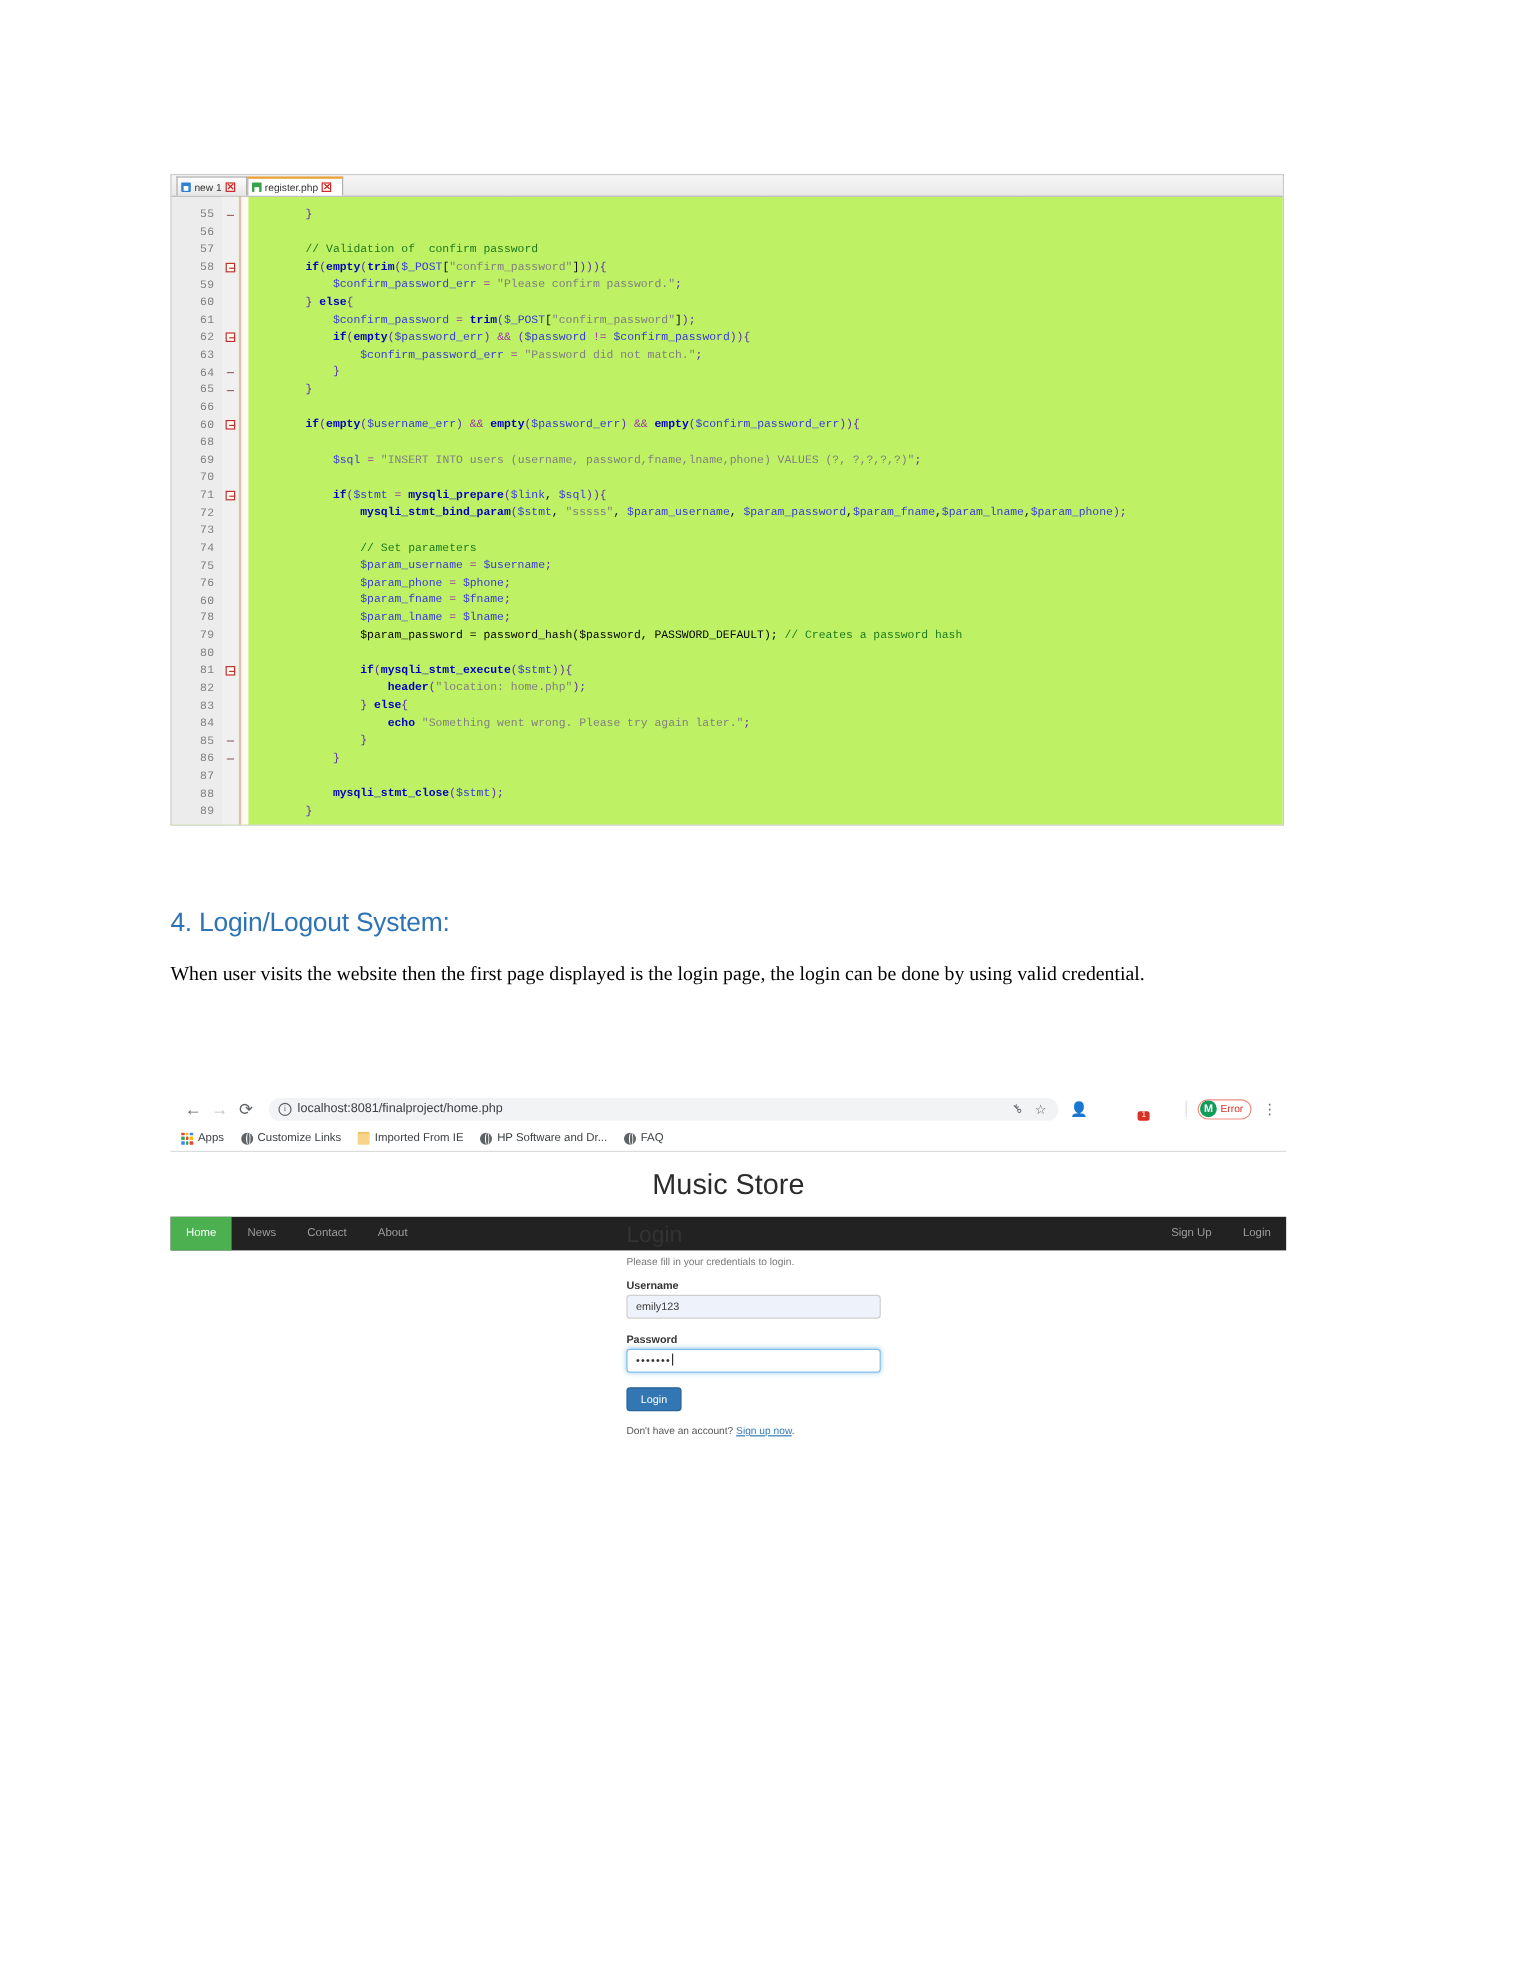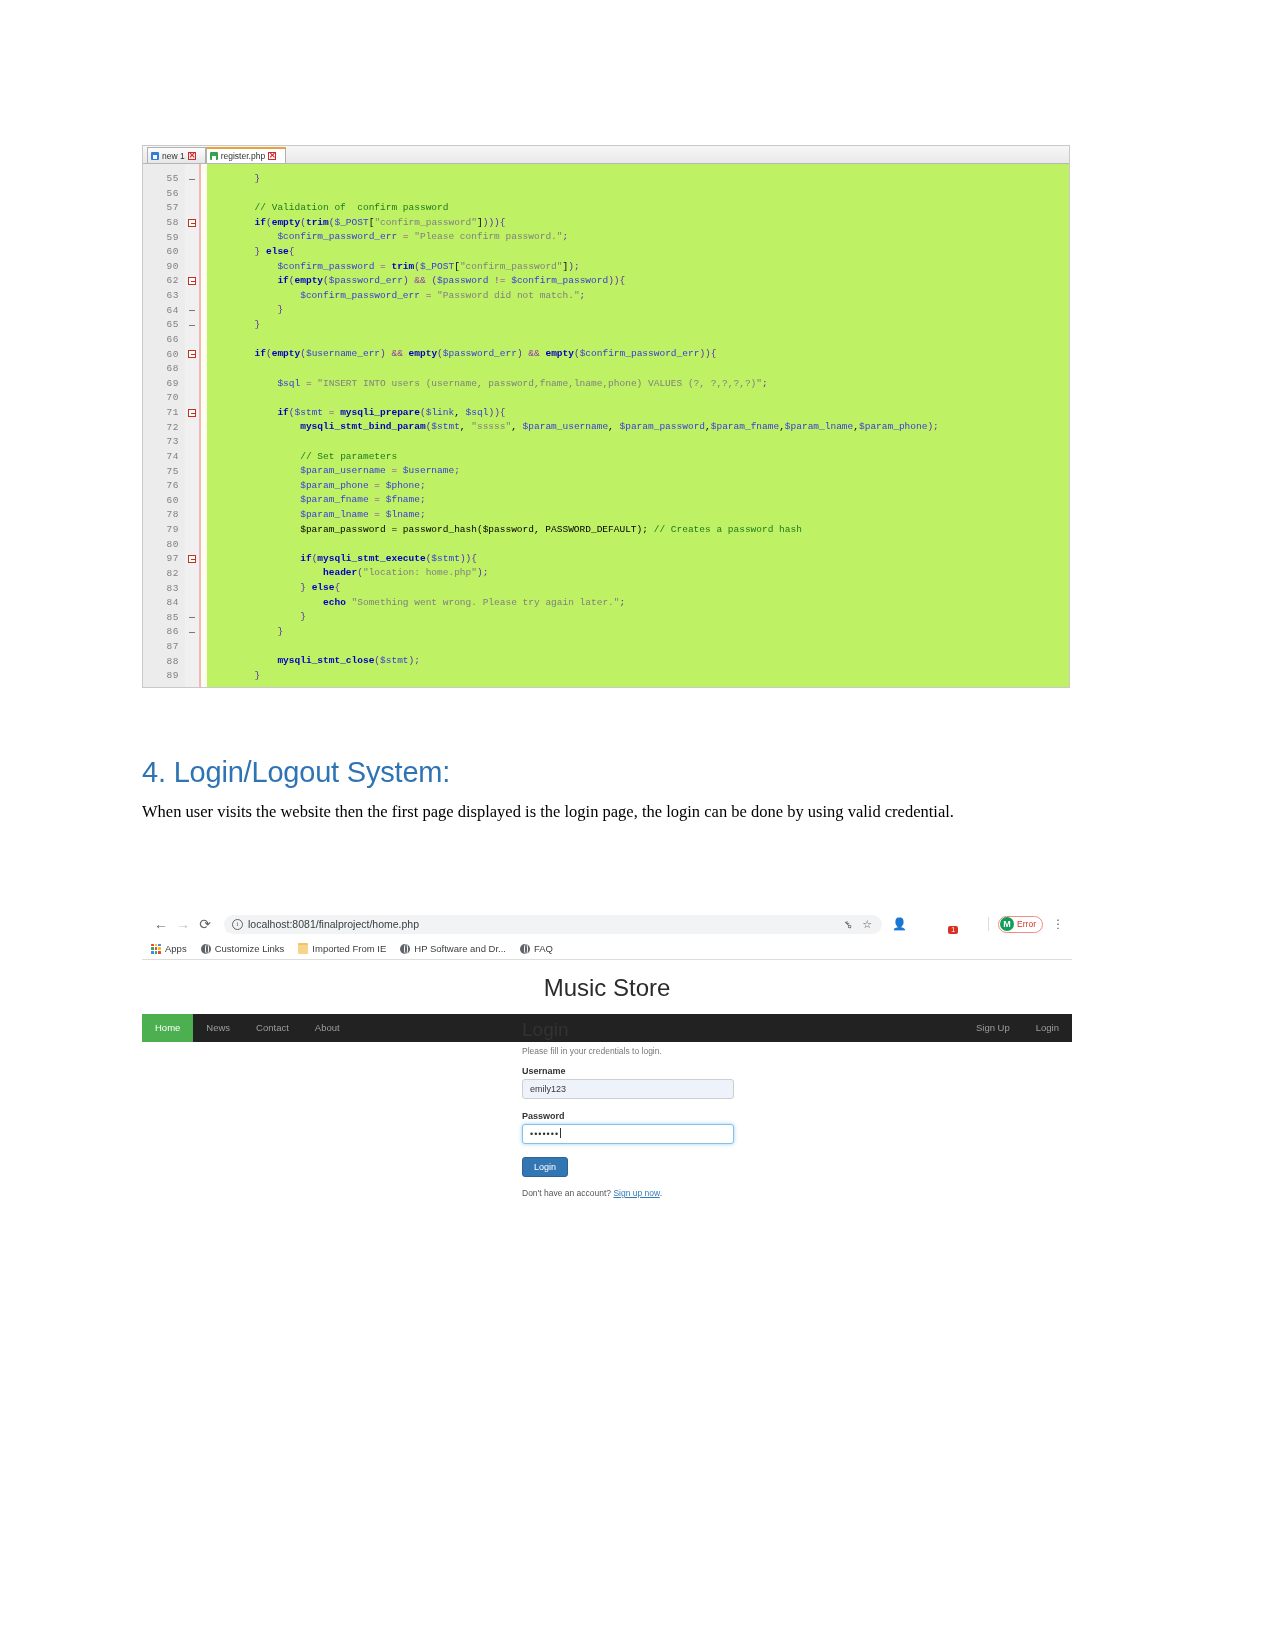--- a/index.html
+++ b/index.html
@@ -129,21 +129,21 @@
   .fn{color:#0000c0;font-weight:bold;}
   .var{color:#3a3ad8;}
   .str{color:#808080;}
   .cmt{color:#1f7a1f;}
   .op{color:#9b30b0;}
   .pl{color:#5a2bb0;}
 
   
   .doc-h2{
     position:absolute;left:142px;top:756px;
-    font-size:29px;color:#2e74b5;
+    font-size:22px;color:#2e74b5;
     font-family:"Liberation Sans",sans-serif;
     font-weight:400;
     letter-spacing:-0.2px;
   }
   .doc-p{
     position:absolute;left:142px;top:798px;
     width:900px;
     font-size:16.5px;color:#000;
     line-height:28px;
     font-family:"Liberation Serif",serif;
@@ -376,41 +376,41 @@
   </div>
 
   <div class="editor-body">
     <div class="gutter-num" id="gutter-num">
         <div class="ln">55</div>
         <div class="ln">56</div>
         <div class="ln">57</div>
         <div class="ln">58</div>
         <div class="ln">59</div>
         <div class="ln">60</div>
-        <div class="ln">90</div>
+        <div class="ln">61</div>
         <div class="ln">62</div>
         <div class="ln">63</div>
         <div class="ln">64</div>
         <div class="ln">65</div>
         <div class="ln">66</div>
         <div class="ln">60</div>
         <div class="ln">68</div>
         <div class="ln">69</div>
         <div class="ln">70</div>
         <div class="ln">71</div>
         <div class="ln">72</div>
         <div class="ln">73</div>
         <div class="ln">74</div>
         <div class="ln">75</div>
         <div class="ln">76</div>
         <div class="ln">60</div>
         <div class="ln">78</div>
         <div class="ln">79</div>
         <div class="ln">80</div>
-        <div class="ln">97</div>
+        <div class="ln">81</div>
         <div class="ln">82</div>
         <div class="ln">83</div>
         <div class="ln">84</div>
         <div class="ln">85</div>
         <div class="ln">86</div>
         <div class="ln">87</div>
         <div class="ln">88</div>
         <div class="ln">89</div>
       </div>
     <div class="gutter-fold" id="gutter-fold">

